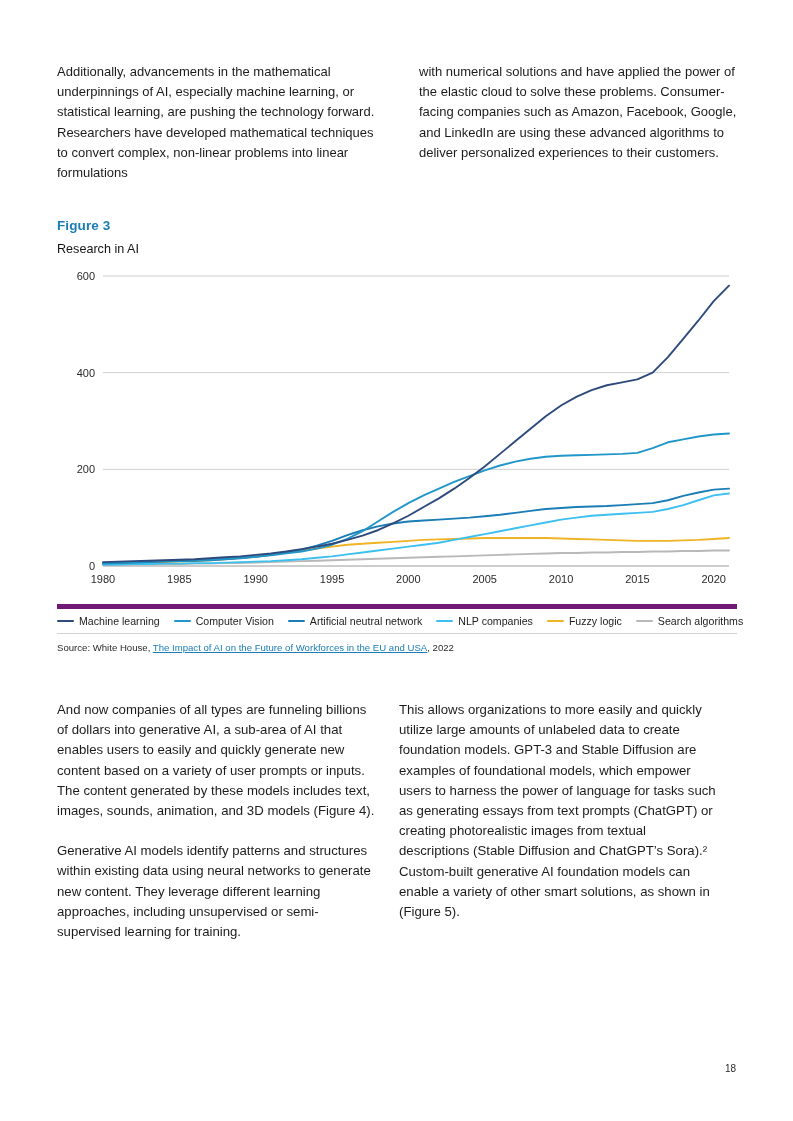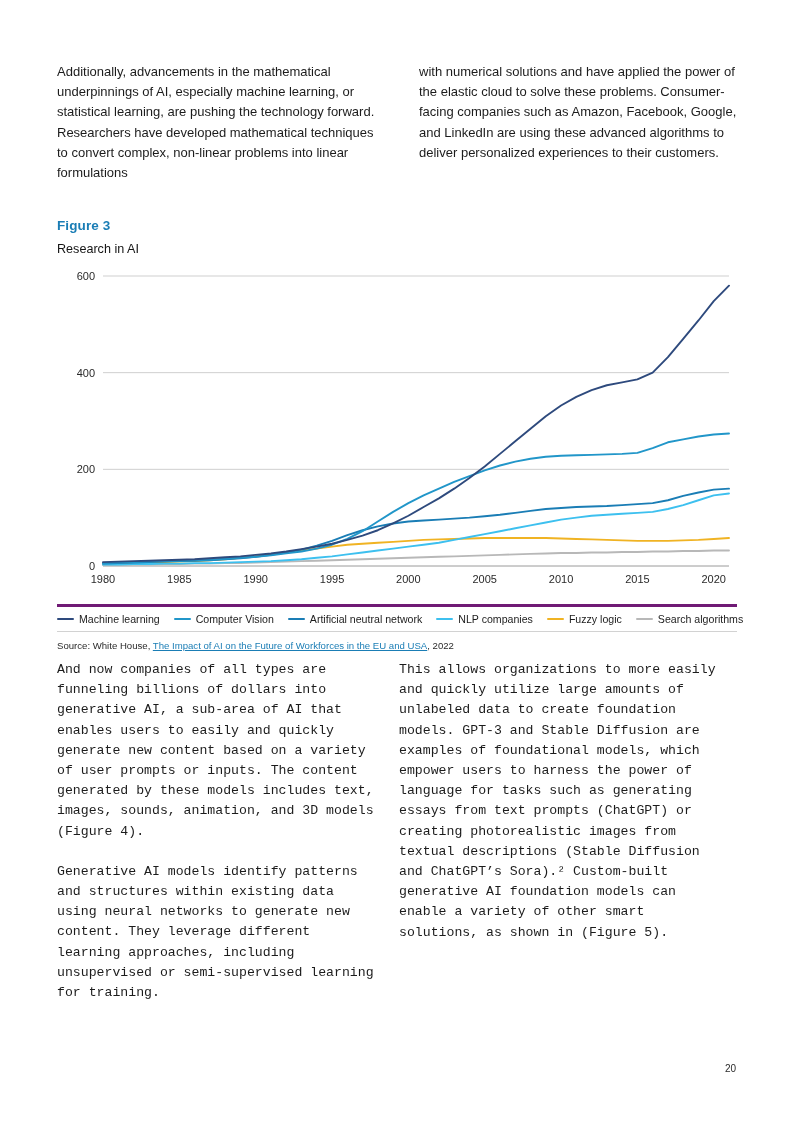--- a/index.html
+++ b/index.html
@@ -72,21 +72,21 @@
     width: 680px;
     height: 330px;
   }
   .chart-svg { display: block; }
 
   .legend {
     position: relative;
     margin-top: 6px;
     width: 680px;
     height: 18px;
-    border-top: 3px solid #701a75;
+    border-top: 5px solid #701a75;
     border-bottom: 1px solid #d2d2d2;
     display: flex;
     align-items: center;
     gap: 14px;
     padding: 3px 0;
     box-sizing: content-box;
   }
   .legend-item {
     display: flex;
     align-items: center;
@@ -110,25 +110,24 @@
   .source a {
     color: #1a7db5;
     text-decoration: underline;
     margin-top: 24px;
   }
 
   
   .bottom-cols {
     position: absolute;
     left: 57px;
-    top: 660px;
+    top: 700px;
     width: 680px;
     display: flex;
     gap: 24px;
-    font-family: Liberation Mono, monospace;
   }
   .bottom-cols .col p {
     margin: 0 0 20px 0;
     font-size: 13.2px;
     line-height: 20.2px;
   }
   .bottom-cols .col p:last-child { margin-bottom: 0; }
 
   .page-number {
     position: absolute;
@@ -219,14 +218,14 @@
   <div class="bottom-cols">
     <div class="col">
       <p>And now companies of all types are funneling billions of dollars into generative AI, a sub-area of AI that enables users to easily and quickly generate new content based on a variety of user prompts or inputs. The content generated by these models includes text, images, sounds, animation, and 3D models (Figure 4).</p>
       <p>Generative AI models identify patterns and structures within existing data using neural networks to generate new content. They leverage different learning approaches, including unsupervised or semi-supervised learning for training.</p>
     </div>
     <div class="col">
       <p>This allows organizations to more easily and quickly utilize large amounts of unlabeled data to create foundation models. GPT-3 and Stable Diffusion are examples of foundational models, which empower users to harness the power of language for tasks such as generating essays from text prompts (ChatGPT) or creating photorealistic images from textual descriptions (Stable Diffusion and ChatGPT’s Sora).² Custom-built generative AI foundation models can enable a variety of other smart solutions, as shown in (Figure 5).</p>
     </div>
   </div>
 
-  <div class="page-number">20</div>
+  <div class="page-number">18</div>
 </div>
 
 </body></html>

